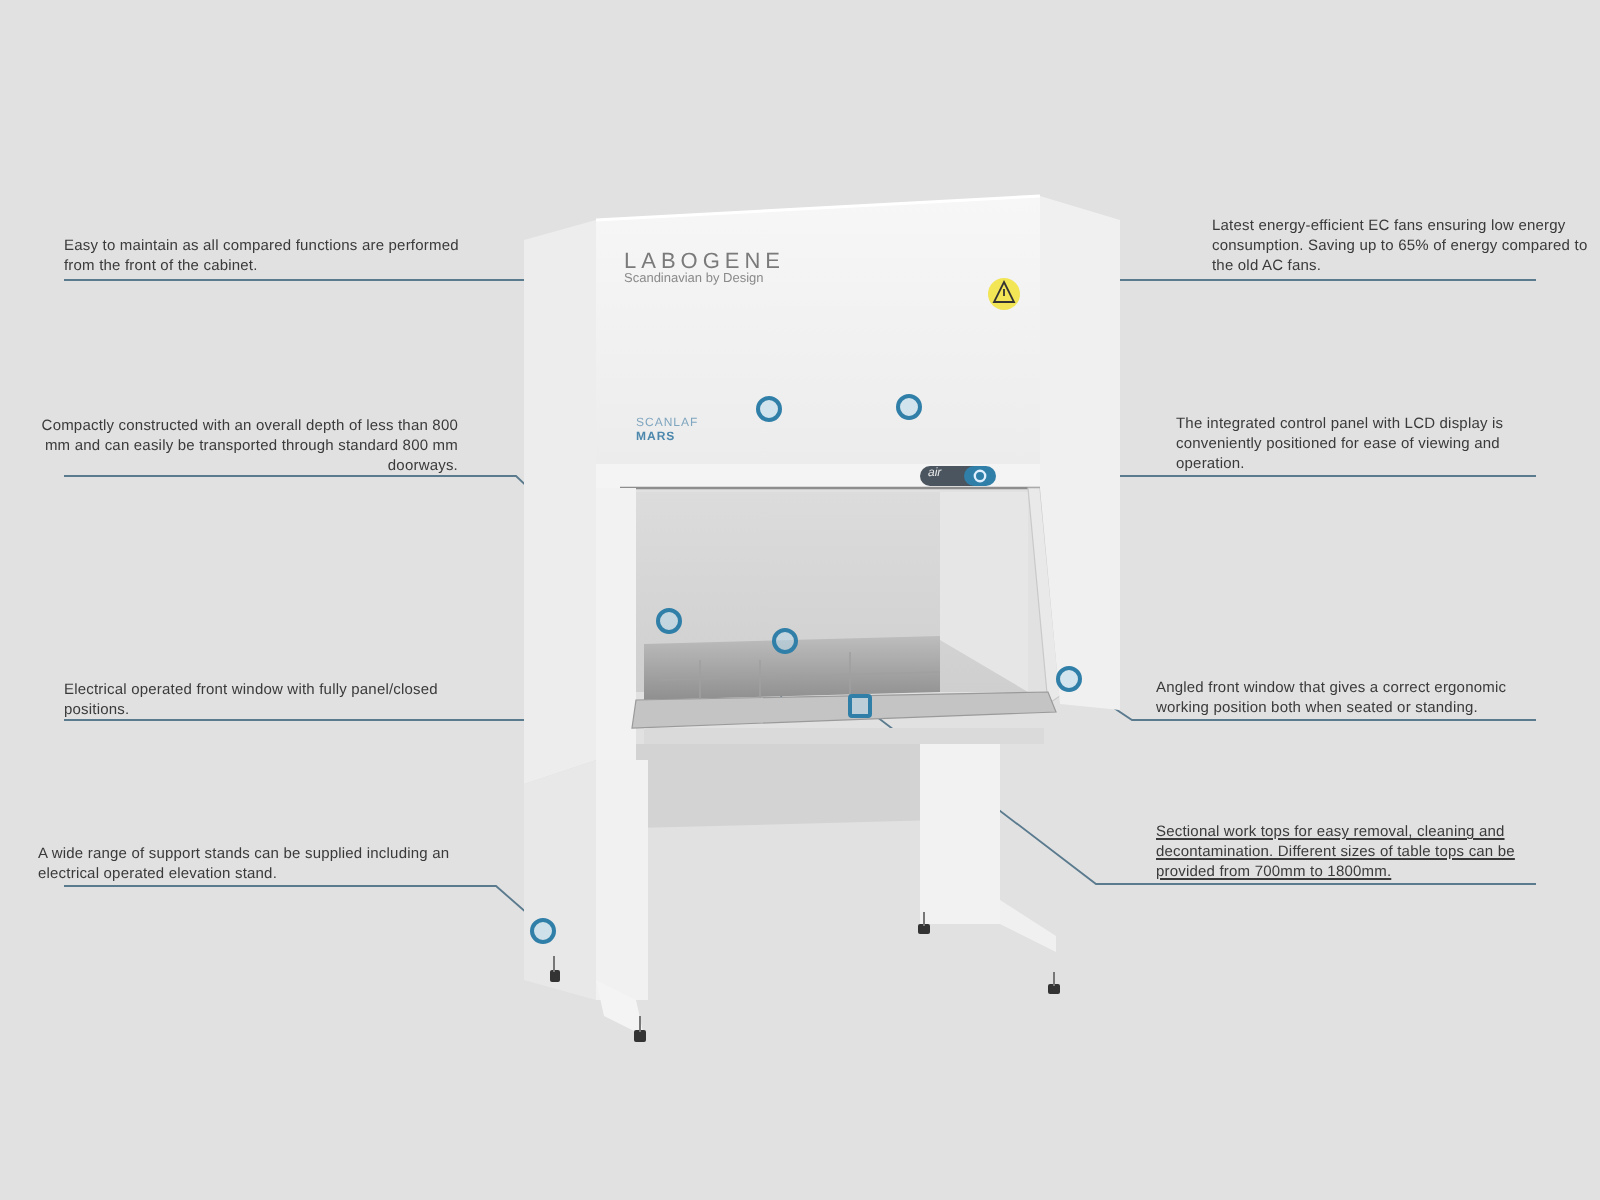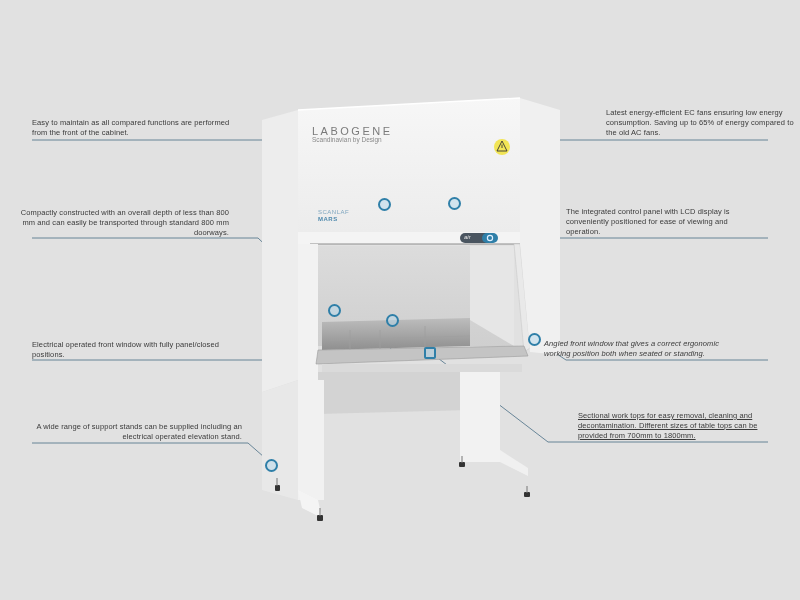--- a/index.html
+++ b/index.html
@@ -136,18 +136,18 @@
 <div class="hotspot" style="left:448px;top:197px;"></div>
 <div class="hotspot" style="left:328px;top:304px;"></div>
 <div class="hotspot" style="left:386px;top:314px;"></div>
 <div class="hotspot" style="left:528px;top:333px;"></div>
 <div class="hotspot" style="left:424px;top:347px;border-radius:2px;width:8px;height:8px;"></div>
 <div class="hotspot" style="left:265px;top:459px;"></div>
 
 <div class="note" style="left:32px;top:118px;width:200px;">Easy to maintain as all compared functions are performed from the front of the cabinet.</div>
 <div class="note" style="left:19px;top:208px;width:210px;text-align:right;">Compactly constructed with an overall depth of less than 800 mm and can easily be transported through standard 800 mm doorways.</div>
 <div class="note" style="left:32px;top:340px;width:200px;">Electrical operated front window with fully panel/closed positions.</div>
-<div class="note" style="left:32px;top:422px;width:210px;text-align:right;">A wide range of support stands can be supplied including an electrical operated elevation stand.</div>
+<div class="note" style="left:19px;top:422px;width:210px;">A wide range of support stands can be supplied including an electrical operated elevation stand.</div>
 
 <div class="note" style="left:606px;top:108px;width:195px;">Latest energy-efficient EC fans ensuring low energy consumption. Saving up to 65% of energy compared to the old AC fans.</div>
-<div class="note" style="left:566px;top:207px;width:195px;">The integrated control panel with LCD display is conveniently positioned for ease of viewing and operation.</div>
-<div class="note" style="left:544px;top:339px;width:195px;font-style:italic;">Angled front window that gives a correct ergonomic working position both when seated or standing.</div>
+<div class="note" style="left:588px;top:207px;width:195px;">The integrated control panel with LCD display is conveniently positioned for ease of viewing and operation.</div>
+<div class="note" style="left:578px;top:339px;width:195px;">Angled front window that gives a correct ergonomic working position both when seated or standing.</div>
 <div class="note" style="left:578px;top:411px;width:195px;text-decoration:underline;">Sectional work tops for easy removal, cleaning and decontamination. Different sizes of table tops can be provided from 700mm to 1800mm.</div>
 
 </body></html>

